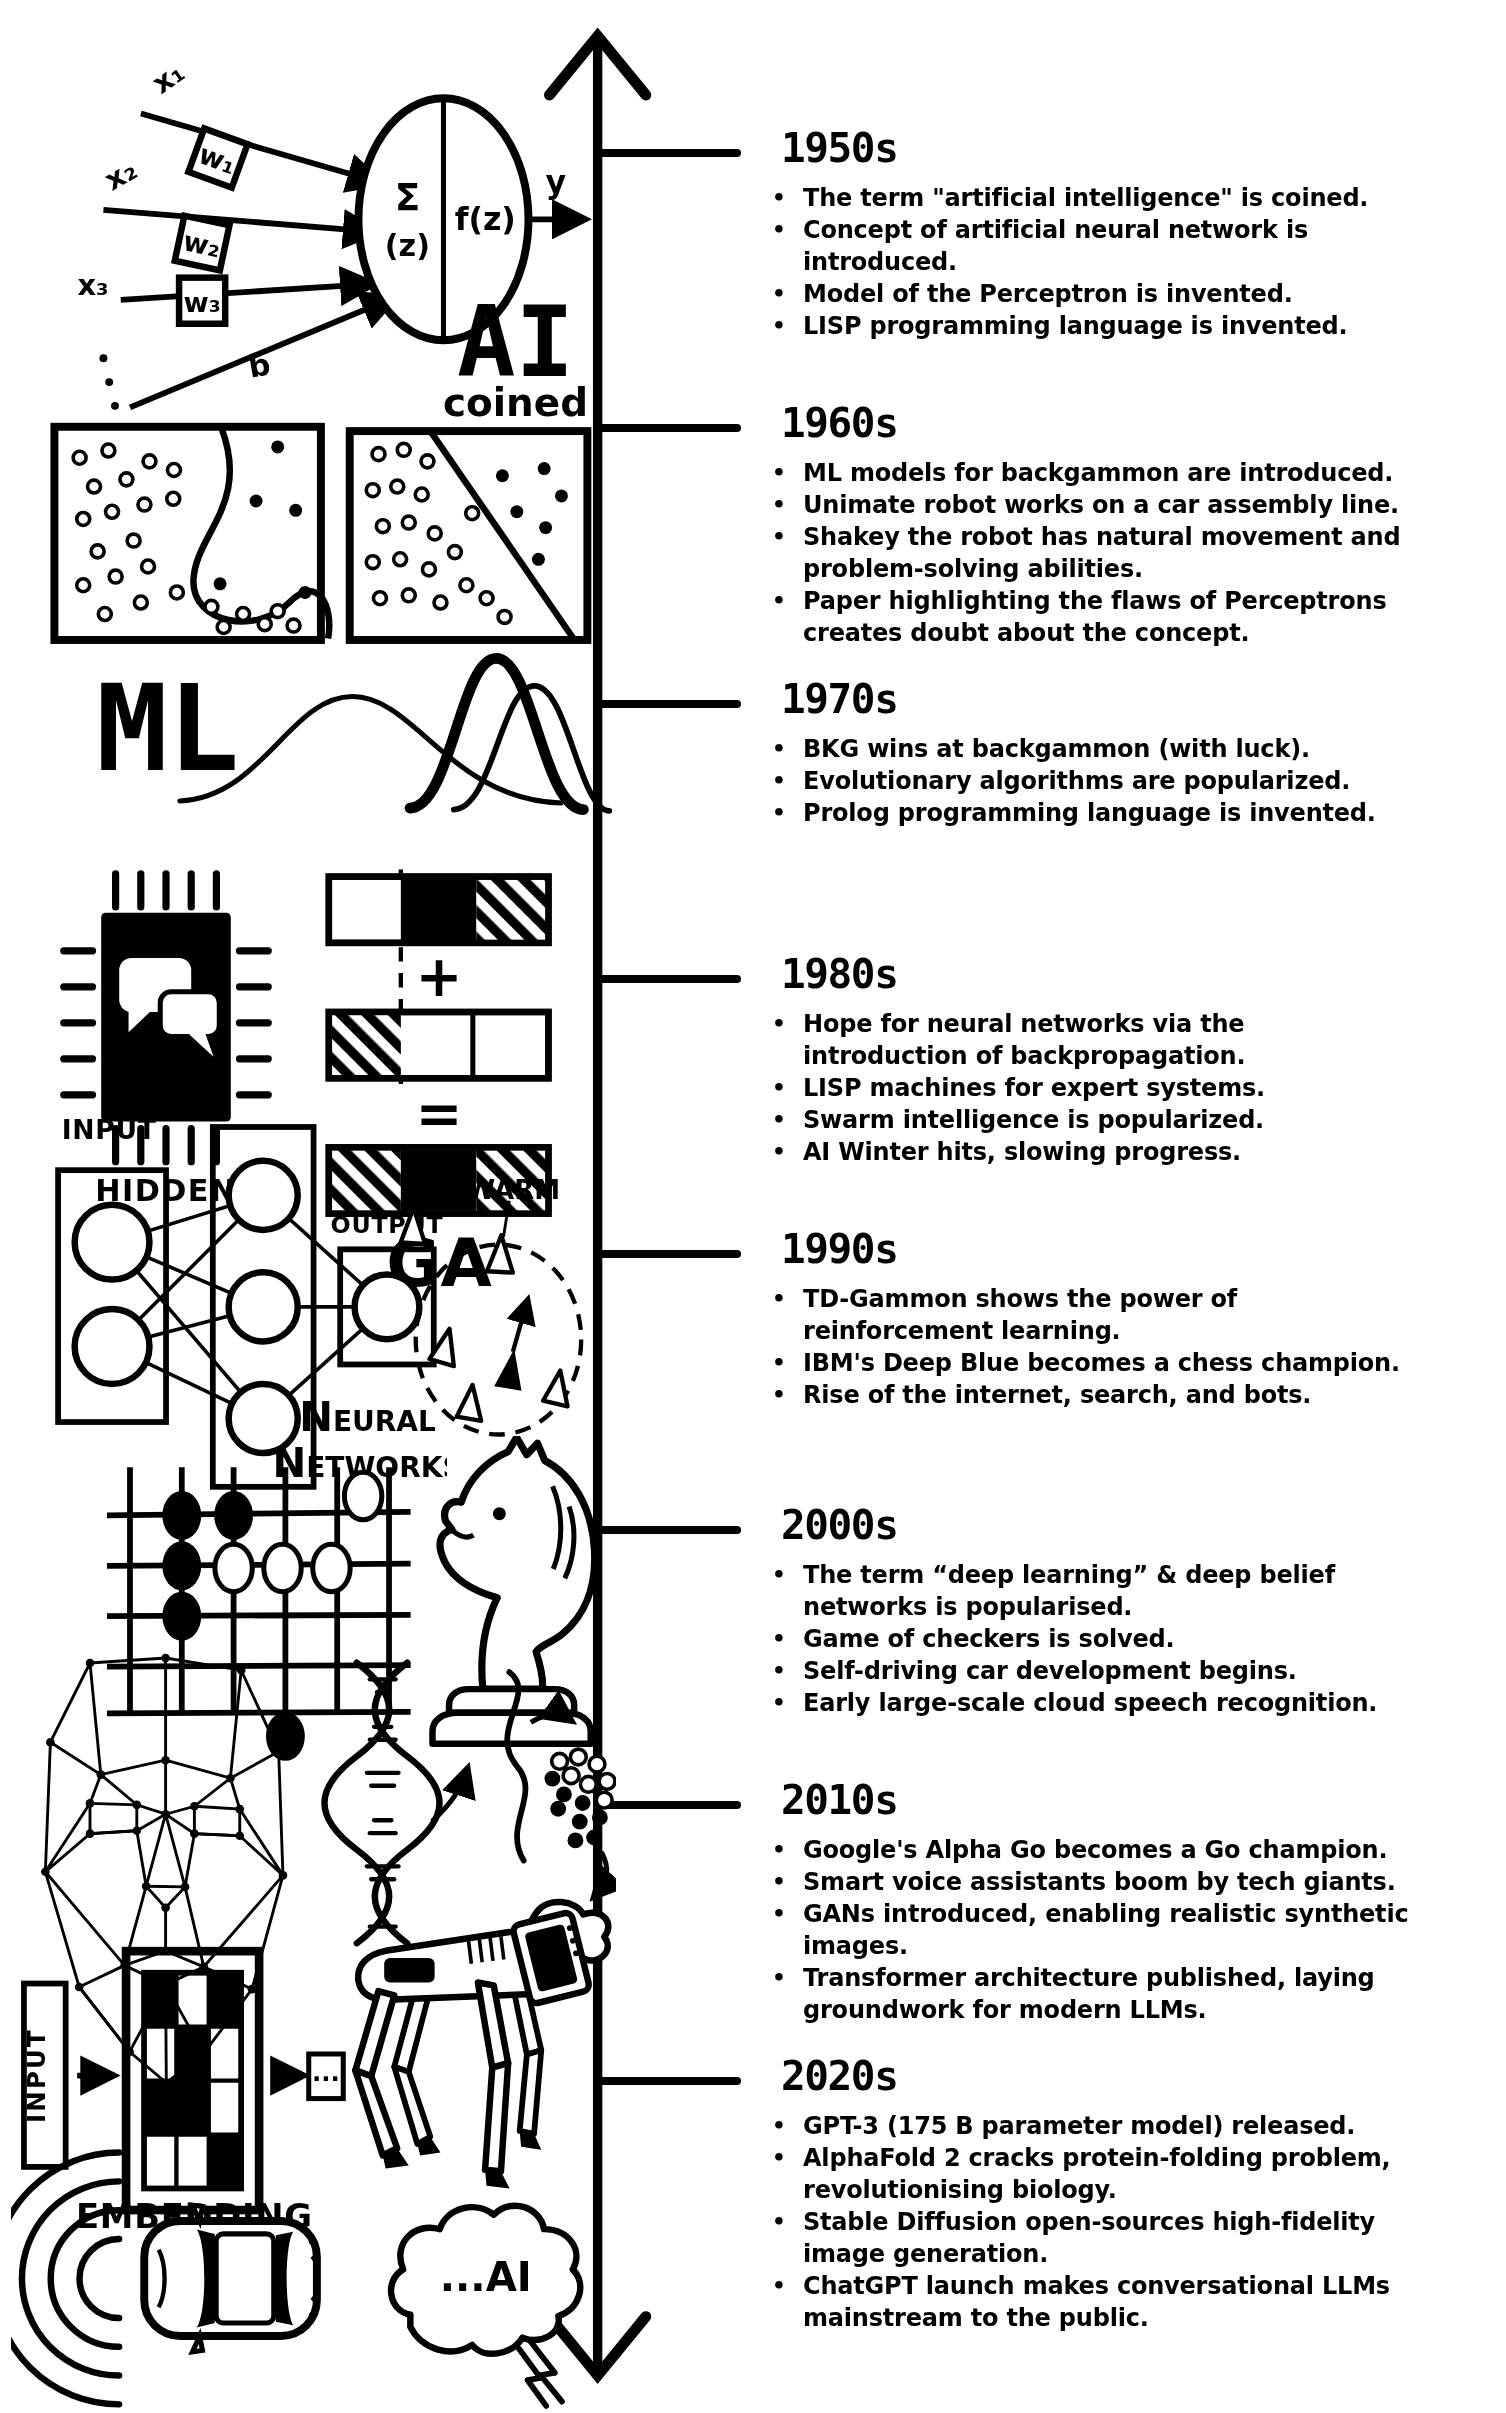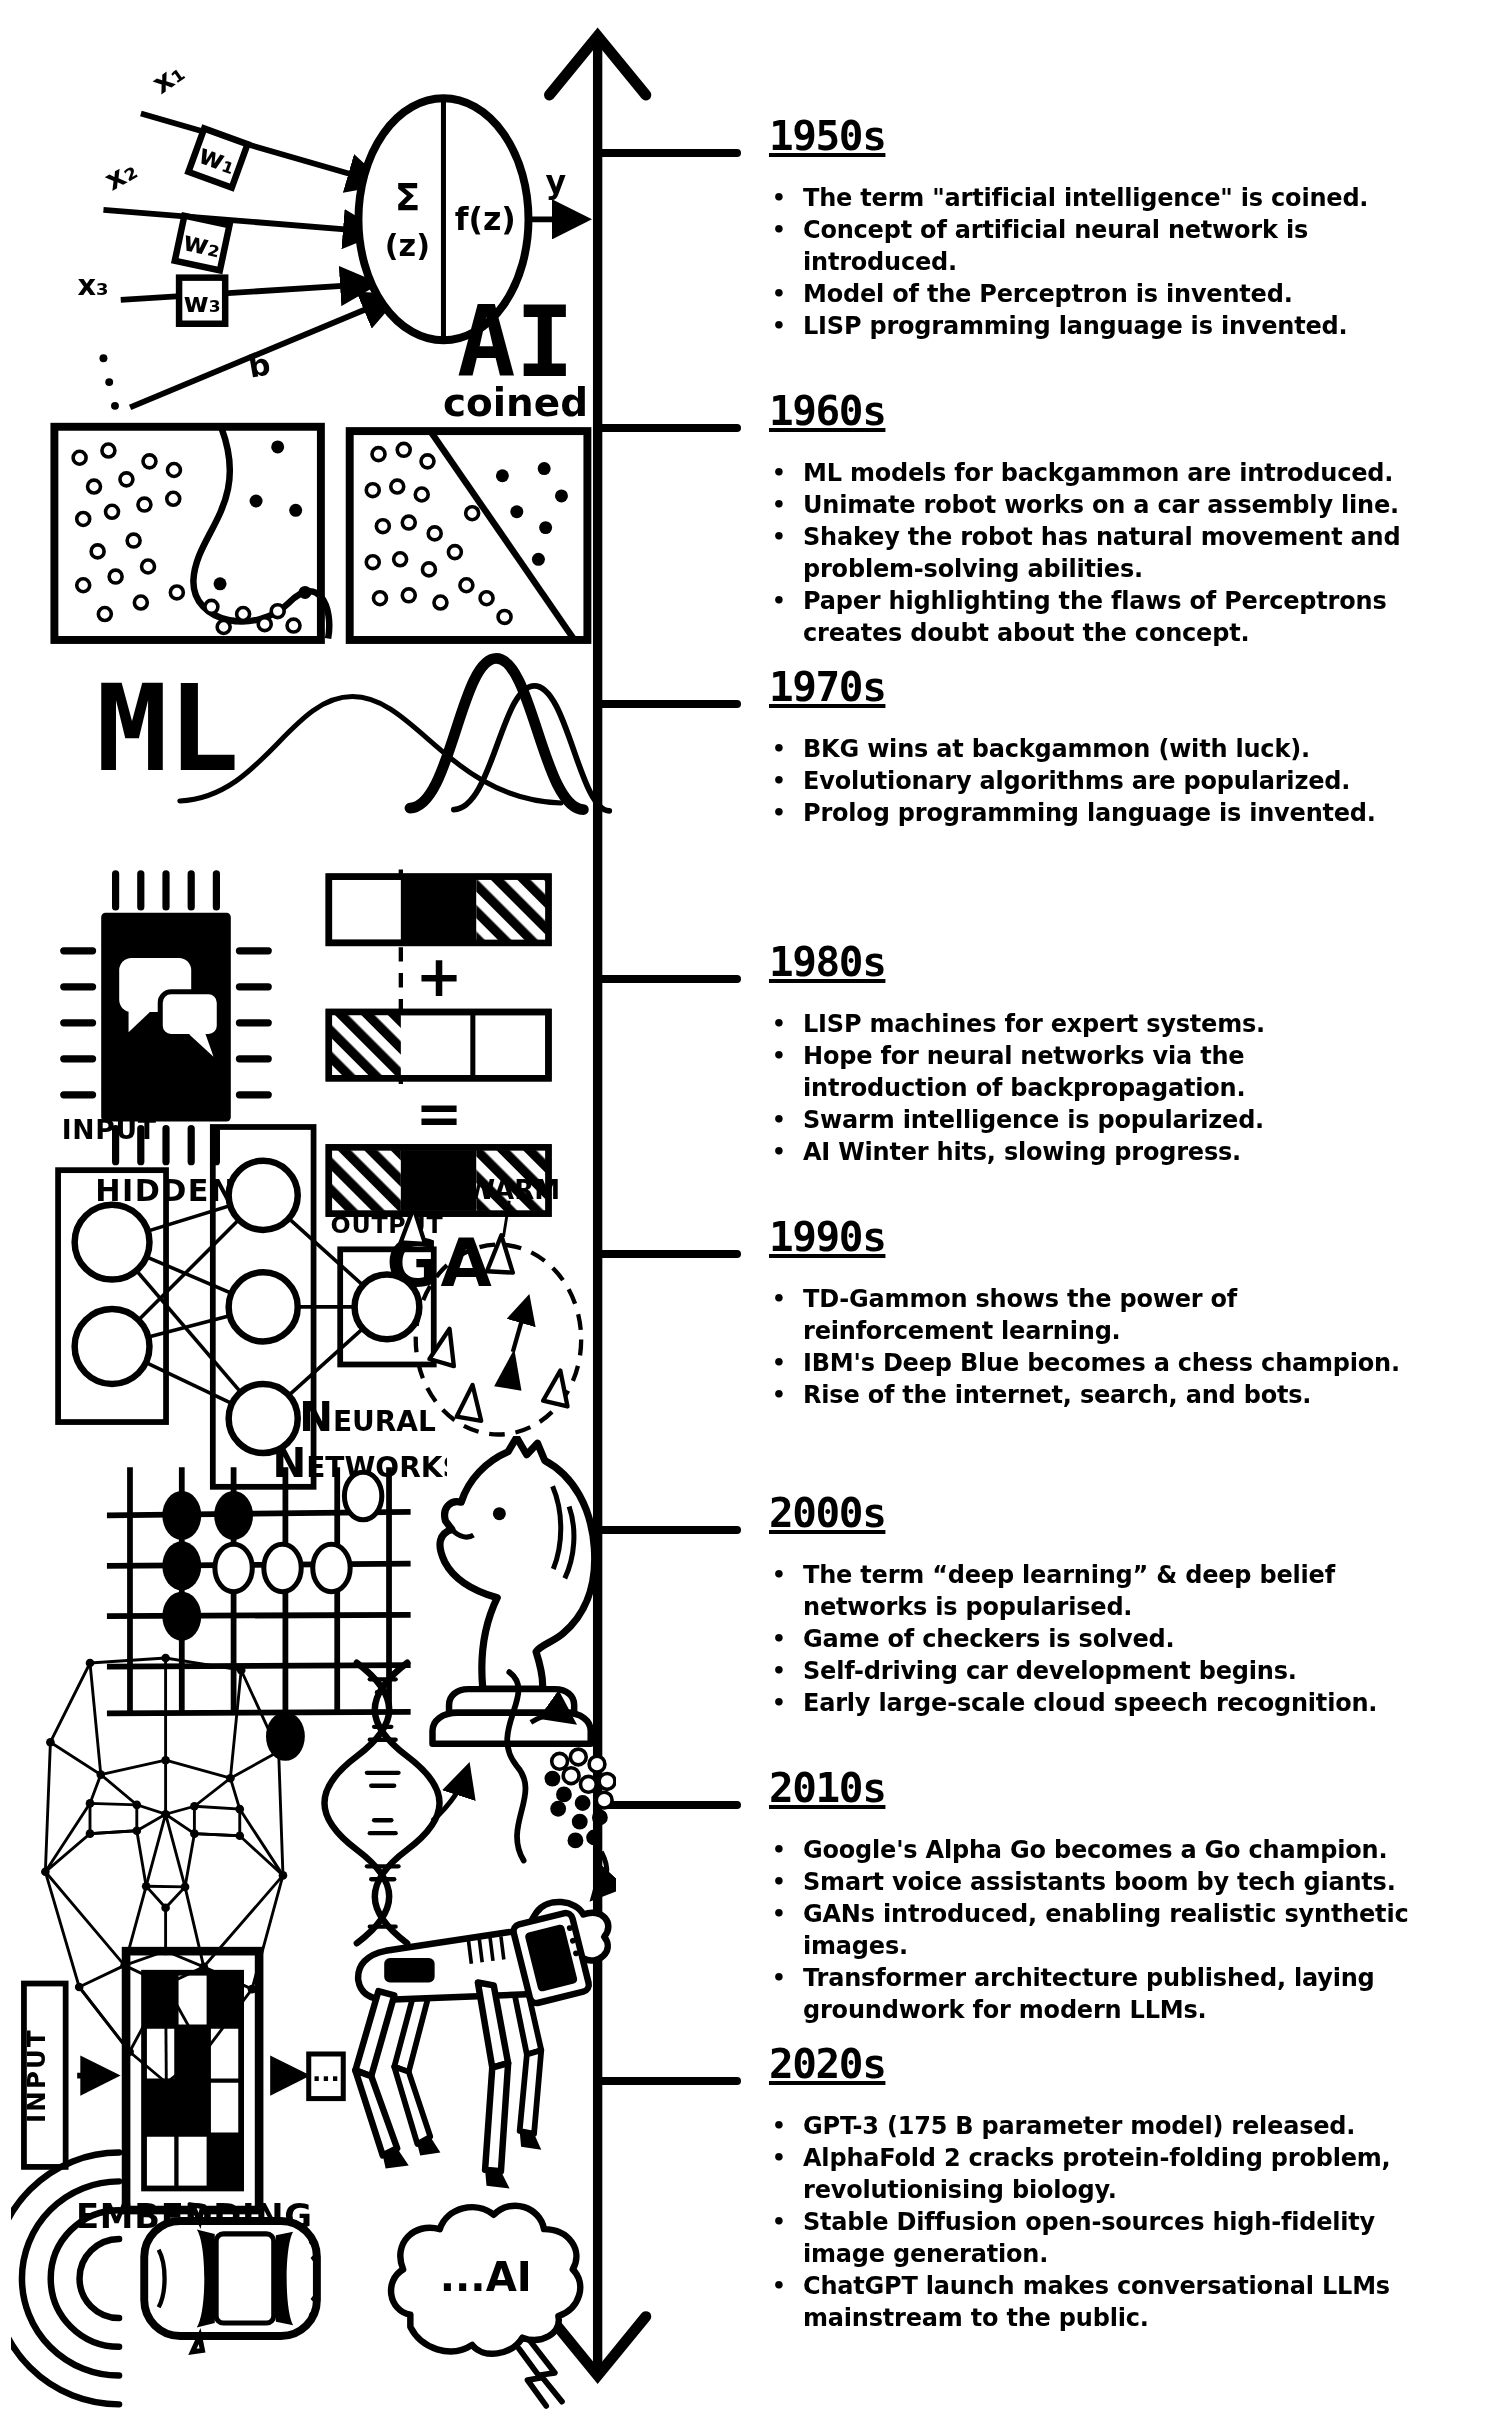--- a/index.html
+++ b/index.html
@@ -4,23 +4,23 @@
 <style>
   html,body{margin:0;padding:0;background:#fff;}
   .canvas{position:relative;width:1507px;height:2413px;background:#fff;overflow:hidden;
           font-family:"DejaVu Sans",sans-serif;color:#000;}
   svg{display:block;}
   .illu{position:absolute;}
   
   .axis{position:absolute;left:0;top:0;pointer-events:none;}
   .decade{position:absolute;left:598px;right:0;}
   .decade .tick{position:absolute;left:0;top:-4.3px;width:143px;height:8.6px;background:#000;border-radius:4.3px;}
-  .decade-label{position:absolute;left:171px;top:-37px;margin:0;
+  .decade-label{position:absolute;left:171px;top:-37px;margin:12px;
                 font-family:"DejaVu Sans Mono",monospace;font-weight:700;
-                font-size:41px;line-height:41px;letter-spacing:-1.4px;text-decoration:underline;}
+                font-size:41px;line-height:41px;letter-spacing:-1.4px;}
   .bullets{position:absolute;left:171px;top:29px;margin:0;padding:0;list-style:none;width:720px;}
   .bullet{position:relative;padding-left:34px;margin:0;white-space:pre-line;
           font-size:24px;line-height:32px;font-weight:700;letter-spacing:-0.2px;}
   .bullet::before{content:"•";position:absolute;left:2.9px;top:0;font-size:21.6px;}
   
   text{font-family:"DejaVu Sans",sans-serif;fill:#000;}
   .hand{font-weight:700;}
   .smallcaps{font-variant:small-caps;font-weight:700;}
   .mono{font-family:"DejaVu Sans Mono",monospace;font-weight:700;}
 </style>
@@ -80,23 +80,23 @@
           <li class="bullet">BKG wins at backgammon (with luck).</li>
           <li class="bullet">Evolutionary algorithms are popularized.</li>
           <li class="bullet">Prolog programming language is invented.</li>
         </ul>
     </section>
 
     <section class="decade" style="top: 979px;">
       <div class="tick"></div>
       <h2 class="decade-label">1980s</h2>
       <ul class="bullets">
-          <li class="bullet">LISP machines for expert systems.</li>
           <li class="bullet">Hope for neural networks via the
 introduction of backpropagation.</li>
+          <li class="bullet">LISP machines for expert systems.</li>
           <li class="bullet">Swarm intelligence is popularized.</li>
           <li class="bullet">AI Winter hits, slowing progress.</li>
         </ul>
     </section>
 
     <section class="decade" style="top: 1254px;">
       <div class="tick"></div>
       <h2 class="decade-label">1990s</h2>
       <ul class="bullets">
           <li class="bullet">TD-Gammon shows the power of

